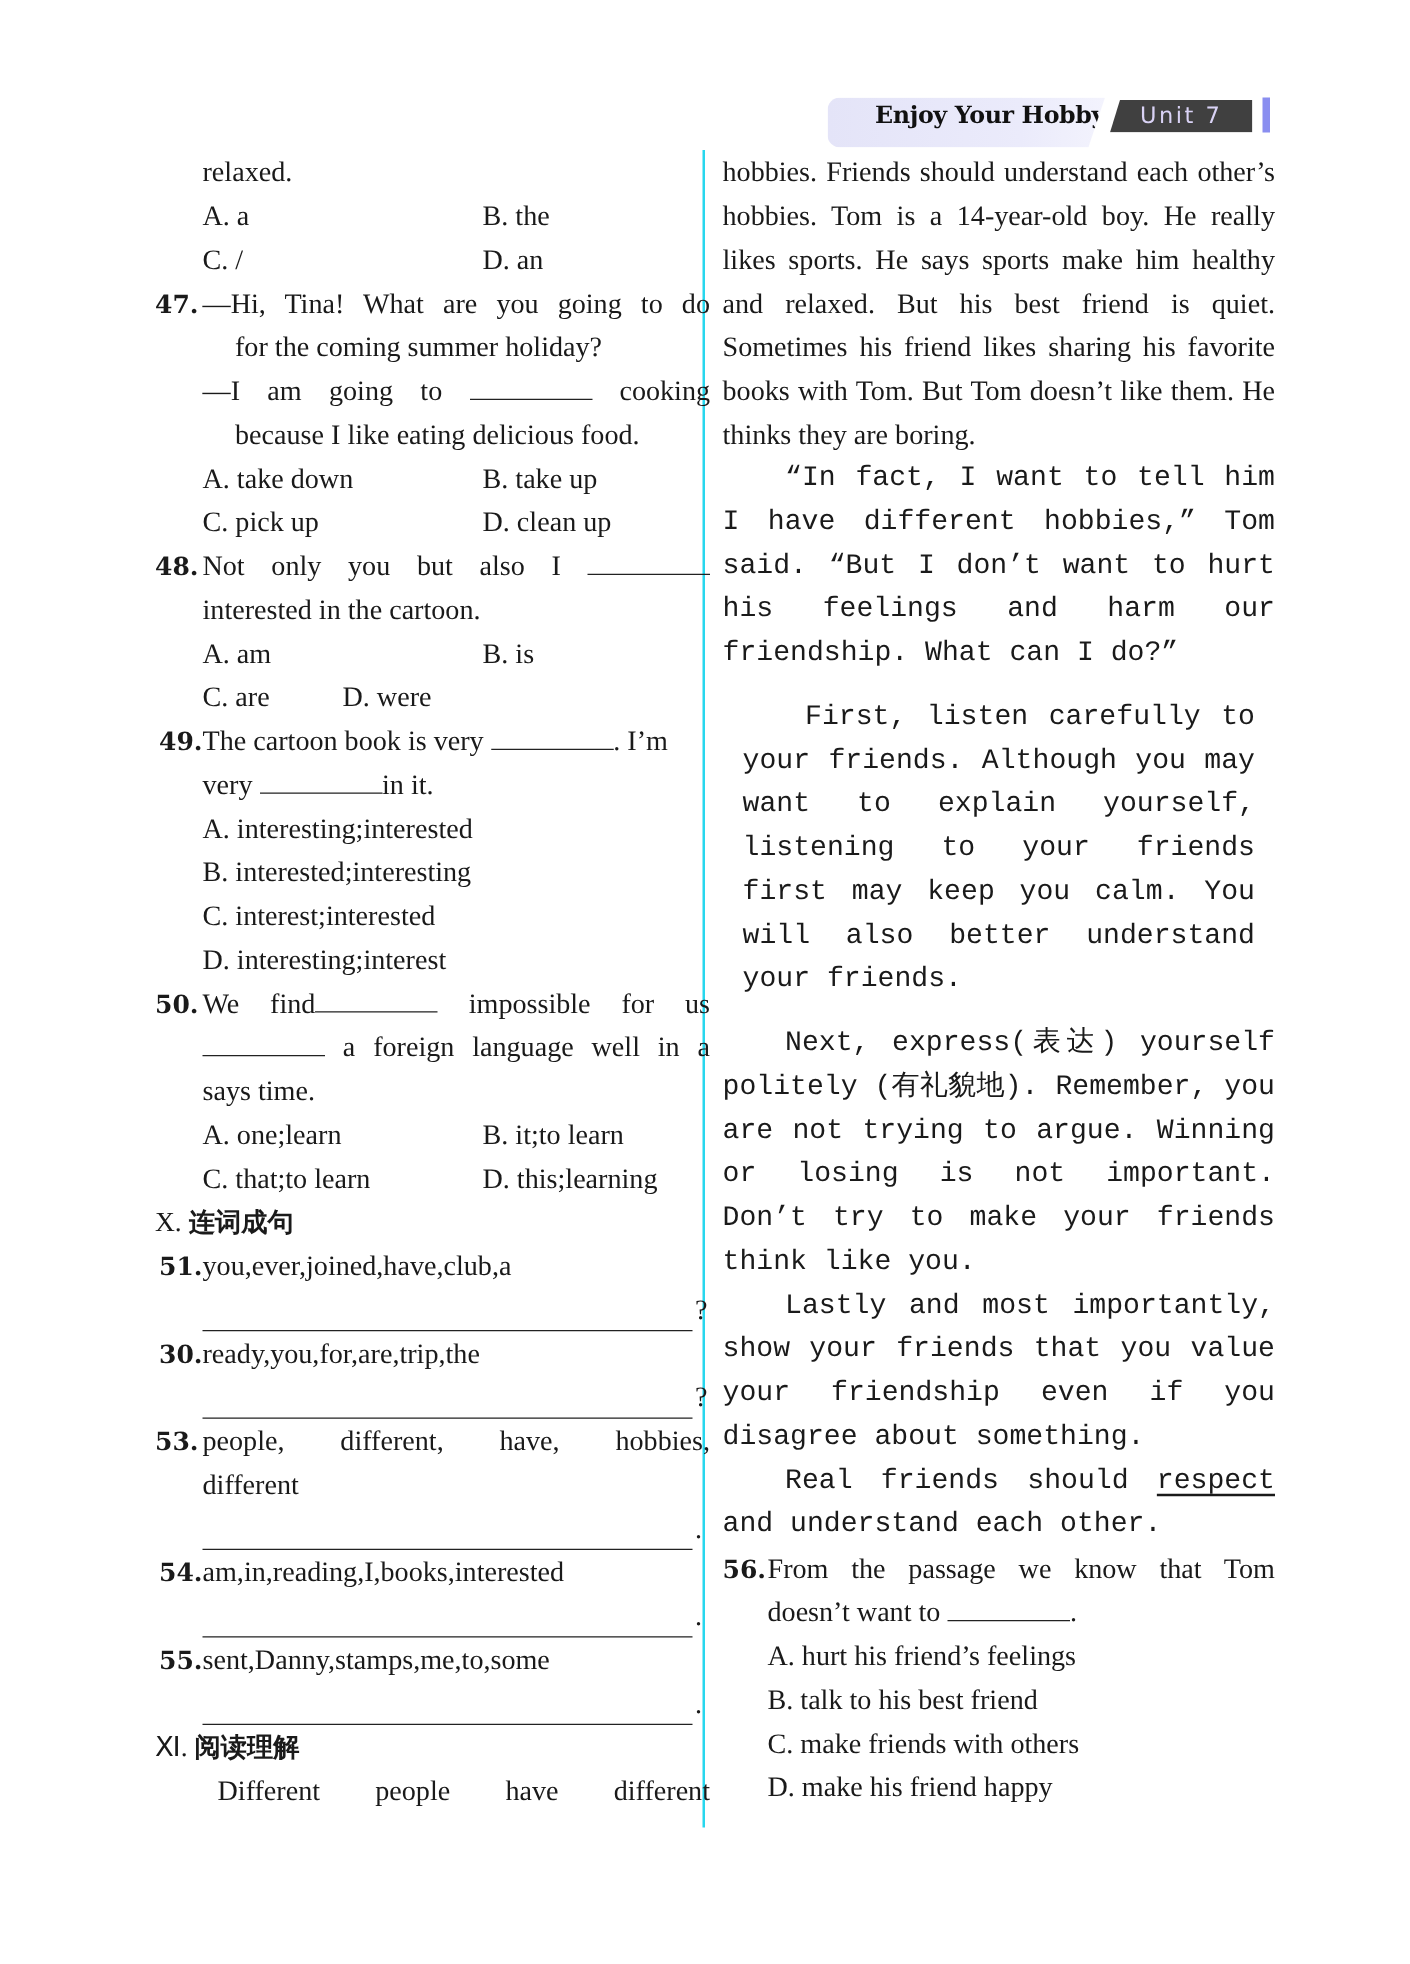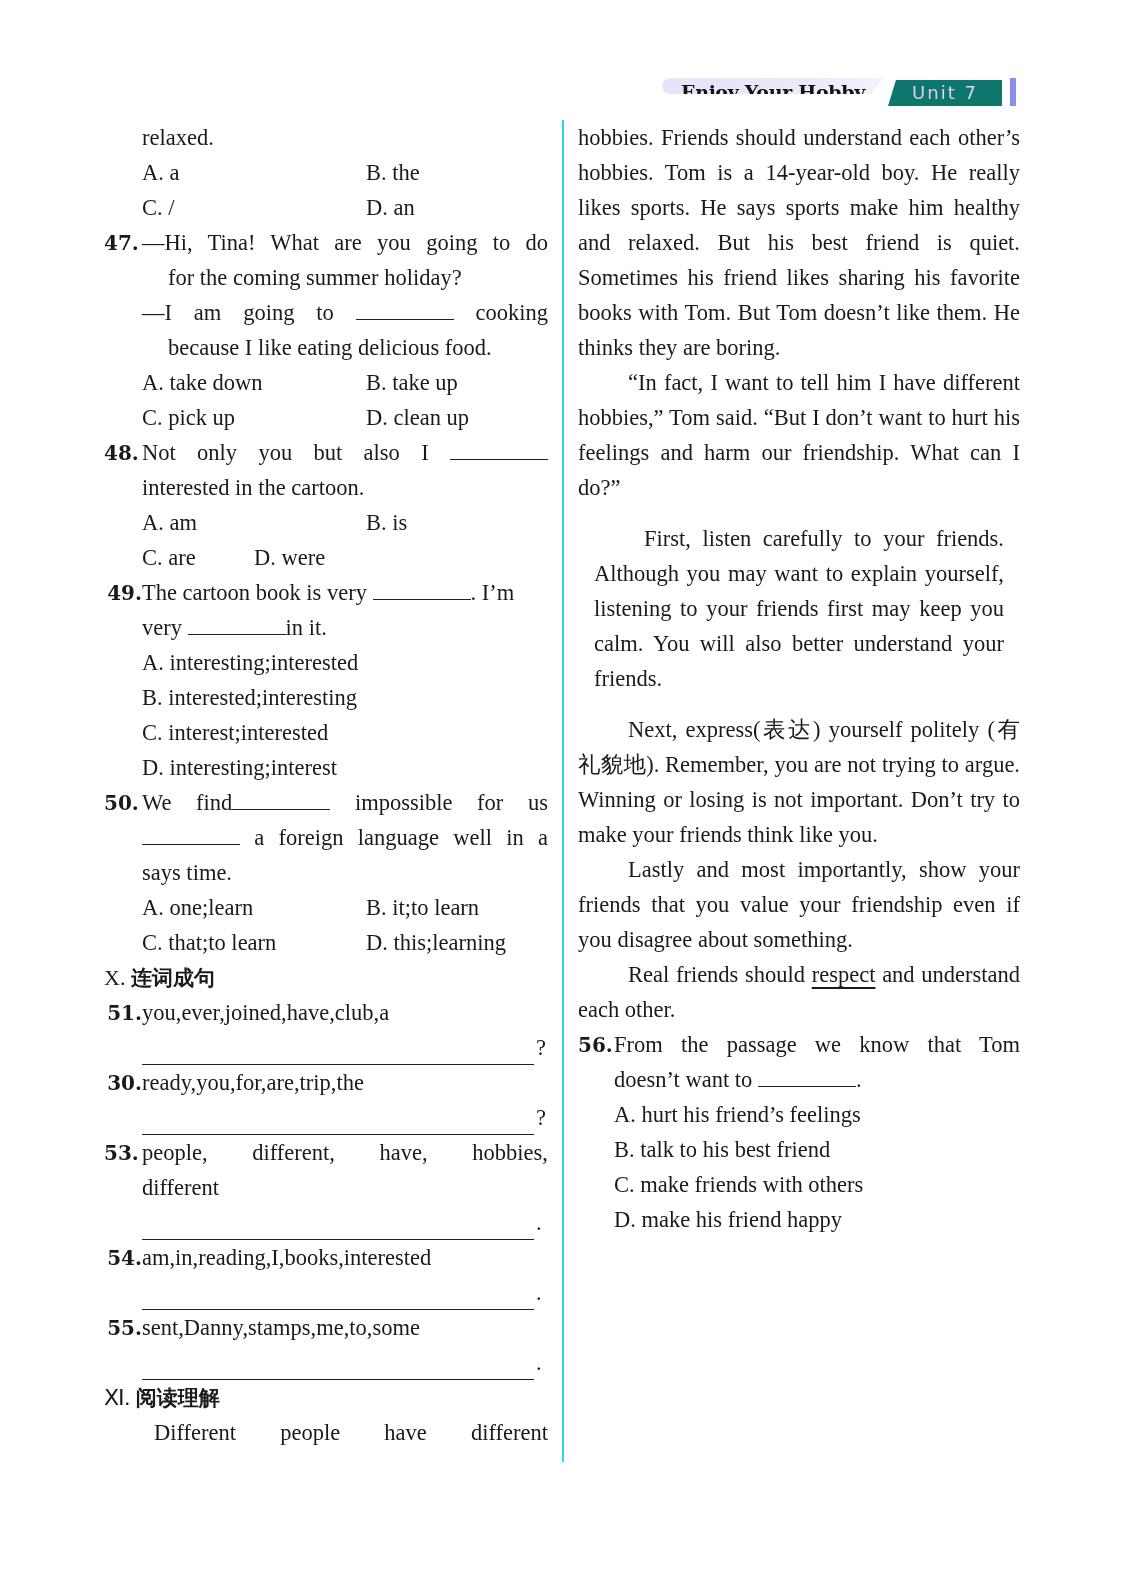--- a/index.html
+++ b/index.html
@@ -3,59 +3,59 @@
   <meta charset="utf-8">
   <style>
     html, body { margin: 0; padding: 0; background: #ffffff; }
     body {
       width: 1128px; height: 1571px; position: relative; overflow: hidden;
       font-family: "Liberation Serif", "DejaVu Serif", serif;
       color: #1a1a1a;
     }
     .header { position: absolute; top: 78px; left: 662px; height: 30px; width: 360px; }
     .hdr-title {
-      position: absolute; left: 0; top: 0; height: 16px; width: 222px;
+      position: absolute; left: 0; top: 0; height: 40px; width: 222px;
       background: linear-gradient(90deg, #e4e4f8 0%, #ebebfb 70%, #f3f3fd 100%);
       border-radius: 10px 0 0 10px;
       clip-path: polygon(0 0, 100% 0, 94% 100%, 0 100%);
       font-family: "DejaVu Serif", serif; font-weight: bold; font-size: 19px;
-      line-height: 28px; text-align: center; color: #111;
+      line-height: 28px; text-align: right; color: #111;
       letter-spacing: -0.3px;
     }
     .hdr-unit {
       position: absolute; left: 226px; top: 2px; height: 26px; width: 114px;
-      background: #0f766e;
+      background: #404040;
       clip-path: polygon(7% 0, 100% 0, 100% 100%, 0 100%);
       font-family: "DejaVu Sans", sans-serif; font-size: 18px; line-height: 26px;
       color: #d9d2f5; text-align: center; letter-spacing: 2px;
     }
     .hdr-bar { position: absolute; left: 348px; top: 0; height: 28px; width: 6px; background: #8a8ef0; }
 
     .divider { position: absolute; left: 562px; top: 120px; width: 2px; height: 1342px; background: #27d7ee; }
 
     .col { position: absolute; font-size: 22.5px; line-height: 35px; }
-    .col-left { left: 104px; top: 120px; width: 444px; }
+    .col-left { left: 124px; top: 120px; width: 444px; }
     .col-right { left: 578px; top: 120px; width: 442px; }
 
     .line { display: block; white-space: nowrap; height: 35px; }
     .just { text-align: justify; text-align-last: justify; white-space: normal; }
     .i1 { padding-left: 38px; }
     .i2 { padding-left: 64px; }
     .num { font-weight: bold; font-family: "DejaVu Serif", serif; font-size: 20px; display: inline-block; width: 38px; text-align: right; }
     .opts { display: flex; padding-left: 38px; }
     .opt { display: inline-block; }
     .opt-a { width: 224px; }
     .blank { display: inline-block; border-bottom: 1.5px solid #222; height: 24px; vertical-align: baseline; }
     .b-short { width: 98px; }
     .b-long { width: 392px; }
     .ans-line { padding-left: 38px; height: 35px; display: flex; align-items: flex-end; }
     .ans-line .mark { margin-left: 2px; }
     .sec-title { font-family: "DejaVu Sans", sans-serif; font-size: 21px; font-weight: bold; text-align: center; }
     .sec-roman { font-family: "Liberation Serif", serif; font-weight: normal; font-size: 22px; }
-    .para { text-indent: 50px; text-align: justify; }
+    .para { text-indent: 50px; text-align: justify; font-family: Liberation Mono, monospace; }
     .para-noind { text-align: justify; }
     .under { text-decoration: underline; text-underline-offset: 5px; }
     .q56 { padding-left: 36px; }
     .q56-opts { padding-left: 36px; }
   </style>
 </head>
 <body>
 
 <div class="header">
   <div class="hdr-title">Enjoy Your Hobby</div>

